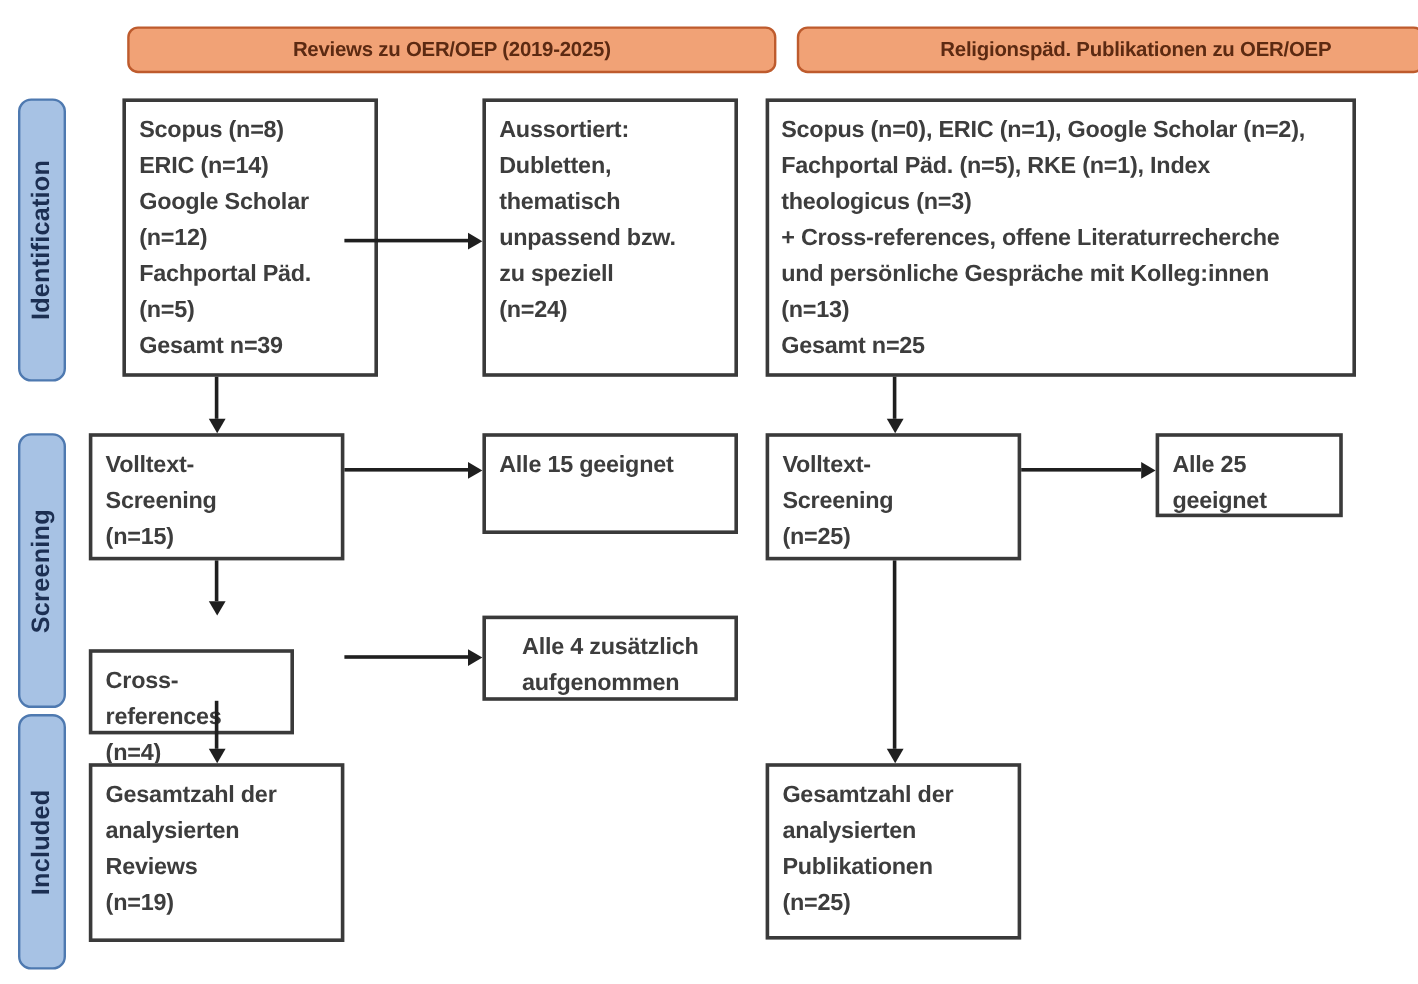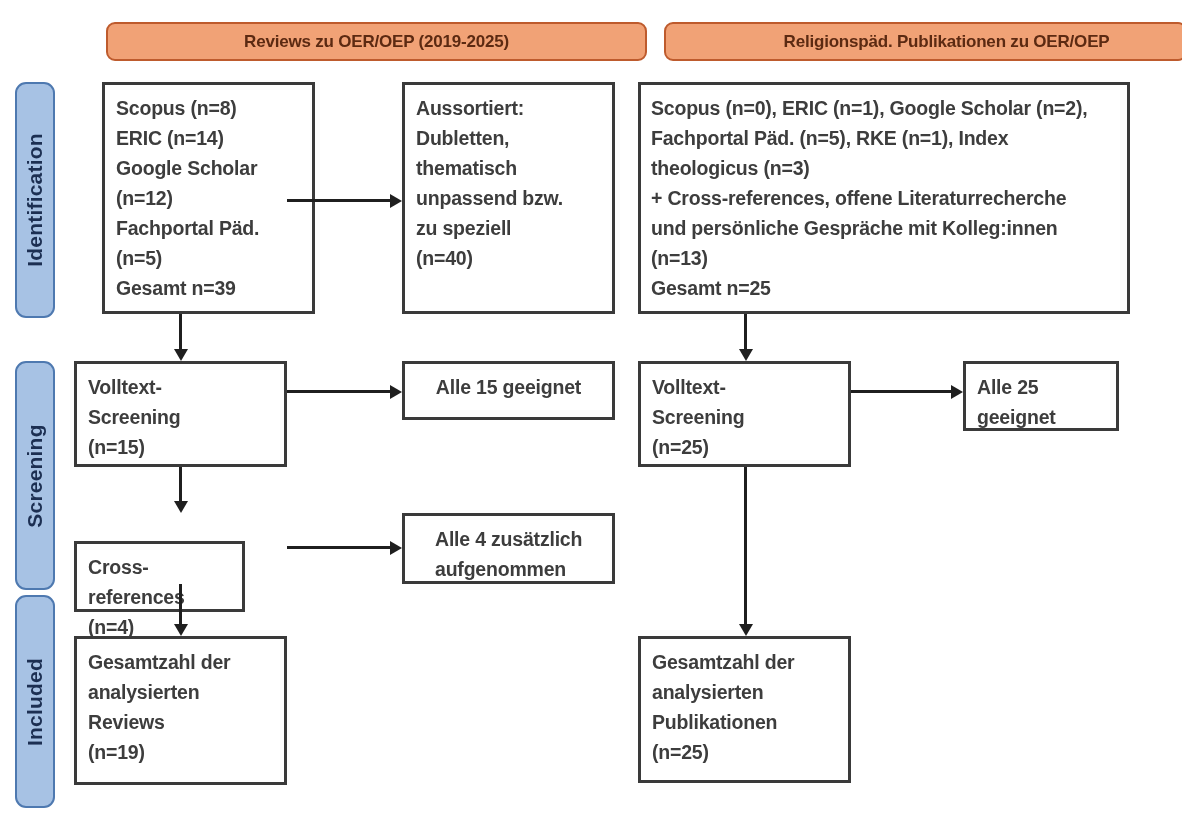--- a/index.html
+++ b/index.html
@@ -73,25 +73,25 @@
 Google Scholar
 (n=12)
 Fachportal Päd.
 (n=5)
 Gesamt n=39</div>
   <div class="fbox" style="left:402px; top:82px; width:213px; height:232px;">Aussortiert:
 Dubletten,
 thematisch
 unpassend bzw.
 zu speziell
-(n=40)</div>
+(n=24)</div>
   <div class="fbox" style="left:74px; top:361px; width:213px; height:106px;">Volltext-
 Screening
 (n=15)</div>
-  <div class="fbox" style="left:402px; top:361px; width:213px; height:59px;text-align:center;">Alle 15 geeignet</div>
+  <div class="fbox" style="left:402px; top:361px; width:213px; height:84px;">Alle 15 geeignet</div>
   <div class="fbox" style="left:74px; top:541px; width:171px; height:71px;">Cross-references
 (n=4)</div>
   <div class="fbox" style="left:402px; top:513px; width:213px; height:71px;padding-left:30px;">Alle 4 zusätzlich
 aufgenommen</div>
   <div class="fbox" style="left:74px; top:636px; width:213px; height:149px;">Gesamtzahl der
 analysierten
 Reviews
 (n=19)</div>
 
   <div class="fbox" style="left:638px; top:82px; width:492px; height:232px; padding:8px 10px;">Scopus (n=0), ERIC (n=1), Google Scholar (n=2),

